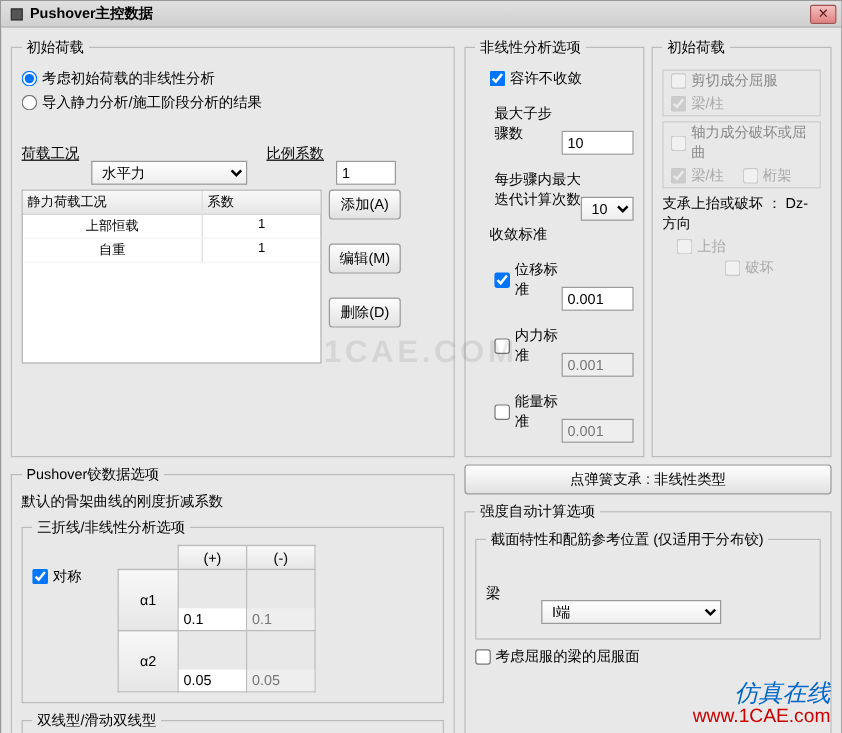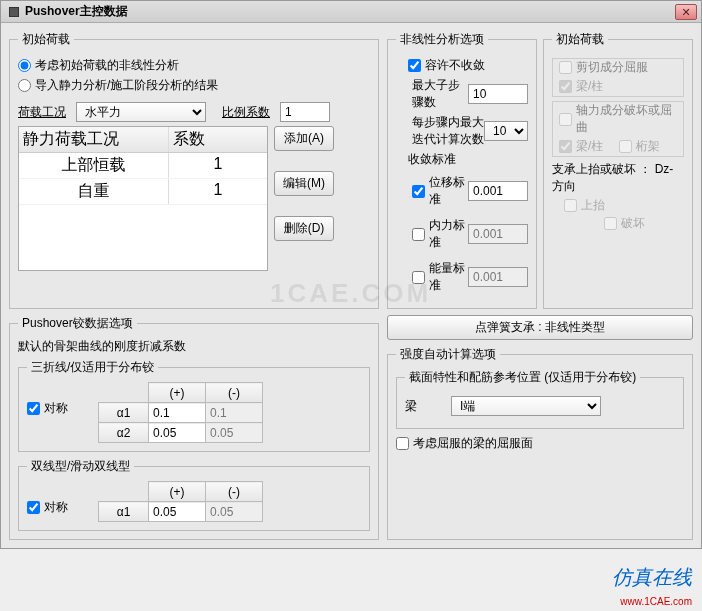--- a/index.html
+++ b/index.html
@@ -11,46 +11,46 @@
 .content { padding: 8px; display: flex; flex-direction: column; gap: 6px; }
 .row { display: flex; gap: 8px; }
 fieldset { border: 1px solid #bbb; padding: 6px 8px 8px 8px; }
 fieldset > legend { padding: 0 4px; }
 .fs-left { width: 370px; }
 .fs-right { flex: 1; }
 .radio-row, .check-row { display: flex; align-items: center; gap: 4px; margin: 3px 0; }
 .indent { padding-left: 18px; color: #333; font-size: 11.5px; line-height: 1.4; }
 .form-row { display: flex; align-items: center; gap: 6px; margin: 4px 0; }
 label.lbl { min-width: 52px; text-decoration: underline; }
-select, input[type=text] { border: 1px solid #999; background: #fff; height: 20px; padding: 0 4px; }
+select, input[type=text] { border: 1px solid #999; background: #fff; height: 20px; padding: 0 4px; margin-top: 32px; }
 select { background: linear-gradient(#fff,#eee); }
 input[type=text].readonly { background: #eee; color: #777; }
 .btn { display: inline-block; min-width: 70px; padding: 3px 8px; text-align: center; background: linear-gradient(#fefefe,#e2e2e2); border: 1px solid #999; border-radius: 3px; cursor: pointer; }
 .btn.small { min-width: 60px; }
 .btn-col { display: flex; flex-direction: column; gap: 20px; }
 .table { border: 1px solid #aaa; background: #fff; width: 250px; height: 145px; }
 .table-header { display: flex; background: linear-gradient(#f8f8f8,#e6e6e6); border-bottom: 1px solid #ccc; }
-.th, .td { padding: 2px 4px; font-size: 16px; }
+.th, .td { padding: 2px 4px; font-size: 11px; }
 .th1, .td1 { width: 150px; border-right: 1px solid #ddd; }
 .th2, .td2 { flex: 1; }
 .table-row { display: flex; border-bottom: 1px solid #f2f2f2; text-align: center; }
 .grid { border-collapse: collapse; }
 .grid td { border: 1px solid #bbb; padding: 0; }
 .grid .hdr { background: linear-gradient(#f8f8f8,#e6e6e6); text-align: center; width: 56px; height: 20px; font-size: 12px; }
 .grid .lbl-cell { background: linear-gradient(#f8f8f8,#e6e6e6); text-align: center; width: 50px; height: 20px; font-size: 12px; }
 .grid input { border: none; width: 56px; height: 18px; padding: 0 4px; }
 .nonlin-row { display: flex; align-items: center; justify-content: center; margin: 3px 0; padding-left: 16px; }
 .nonlin-row input[type=text], .nonlin-row select { width: 60px; }
 .stop-group { border: 1px solid #ccc; margin-top: 4px; padding: 0 6px; }
 .stop-group .hdr-check { display: flex; align-items: center; gap: 4px; margin-bottom: 2px; color: #888; }
 .sub-check { display: inline-flex; align-items: center; gap: 4px; margin-right: 12px; color: #aaa; }
 .support-row { display: flex; align-items: center; gap: 4px; margin: 4px 0 2px 0; }
 .watermark1 { position: absolute; left: 270px; top: 278px; font-size: 26px; color: rgba(0,0,0,0.08); font-weight: bold; letter-spacing: 3px; pointer-events: none; }
 .watermark2 { position: absolute; right: 10px; bottom: 20px; font-size: 20px; color: #0066cc; font-family: KaiTi,serif; font-style: italic; pointer-events: none; }
-.watermark3 { position: absolute; right: 10px; bottom: 4px; font-size: 10px; color: #cc0000; pointer-events: none; }
+.watermark3 { position: absolute; right: 10px; bottom: 4px; font-size: 16px; color: #cc0000; pointer-events: none; }
 .app-icon { width: 10px; height: 10px; background: #555; border: 1px solid #333; }
 </style>
 </head>
 <body>
 
 <div class="window">
   <div class="titlebar">
     <div class="title">
       <span class="app-icon"></span>
       <span>Pushover主控数据</span>
@@ -182,21 +182,21 @@
           </div>
         </fieldset>
       </div>
     </div>
 
     <div class="row">
       <fieldset class="fs-left">
         <legend>Pushover铰数据选项</legend>
         <div>默认的骨架曲线的刚度折减系数</div>
         <fieldset style="margin-top:4px">
-          <legend>三折线/仅适用于分布铰</legend>
+          <legend>三折线/非线性分析选项</legend>
           <div style="display:flex; align-items:flex-start; gap:30px">
             <div class="check-row" style="margin-top:18px">
                 <input type="checkbox" checked="" style="">
                 <span>对称</span>
               </div>
             <table class="grid">
               <tbody>
                   <tr>
                     <td class="lbl-cell" style="border:none;background:none"></td>
                     <td class="hdr">(+)</td>

